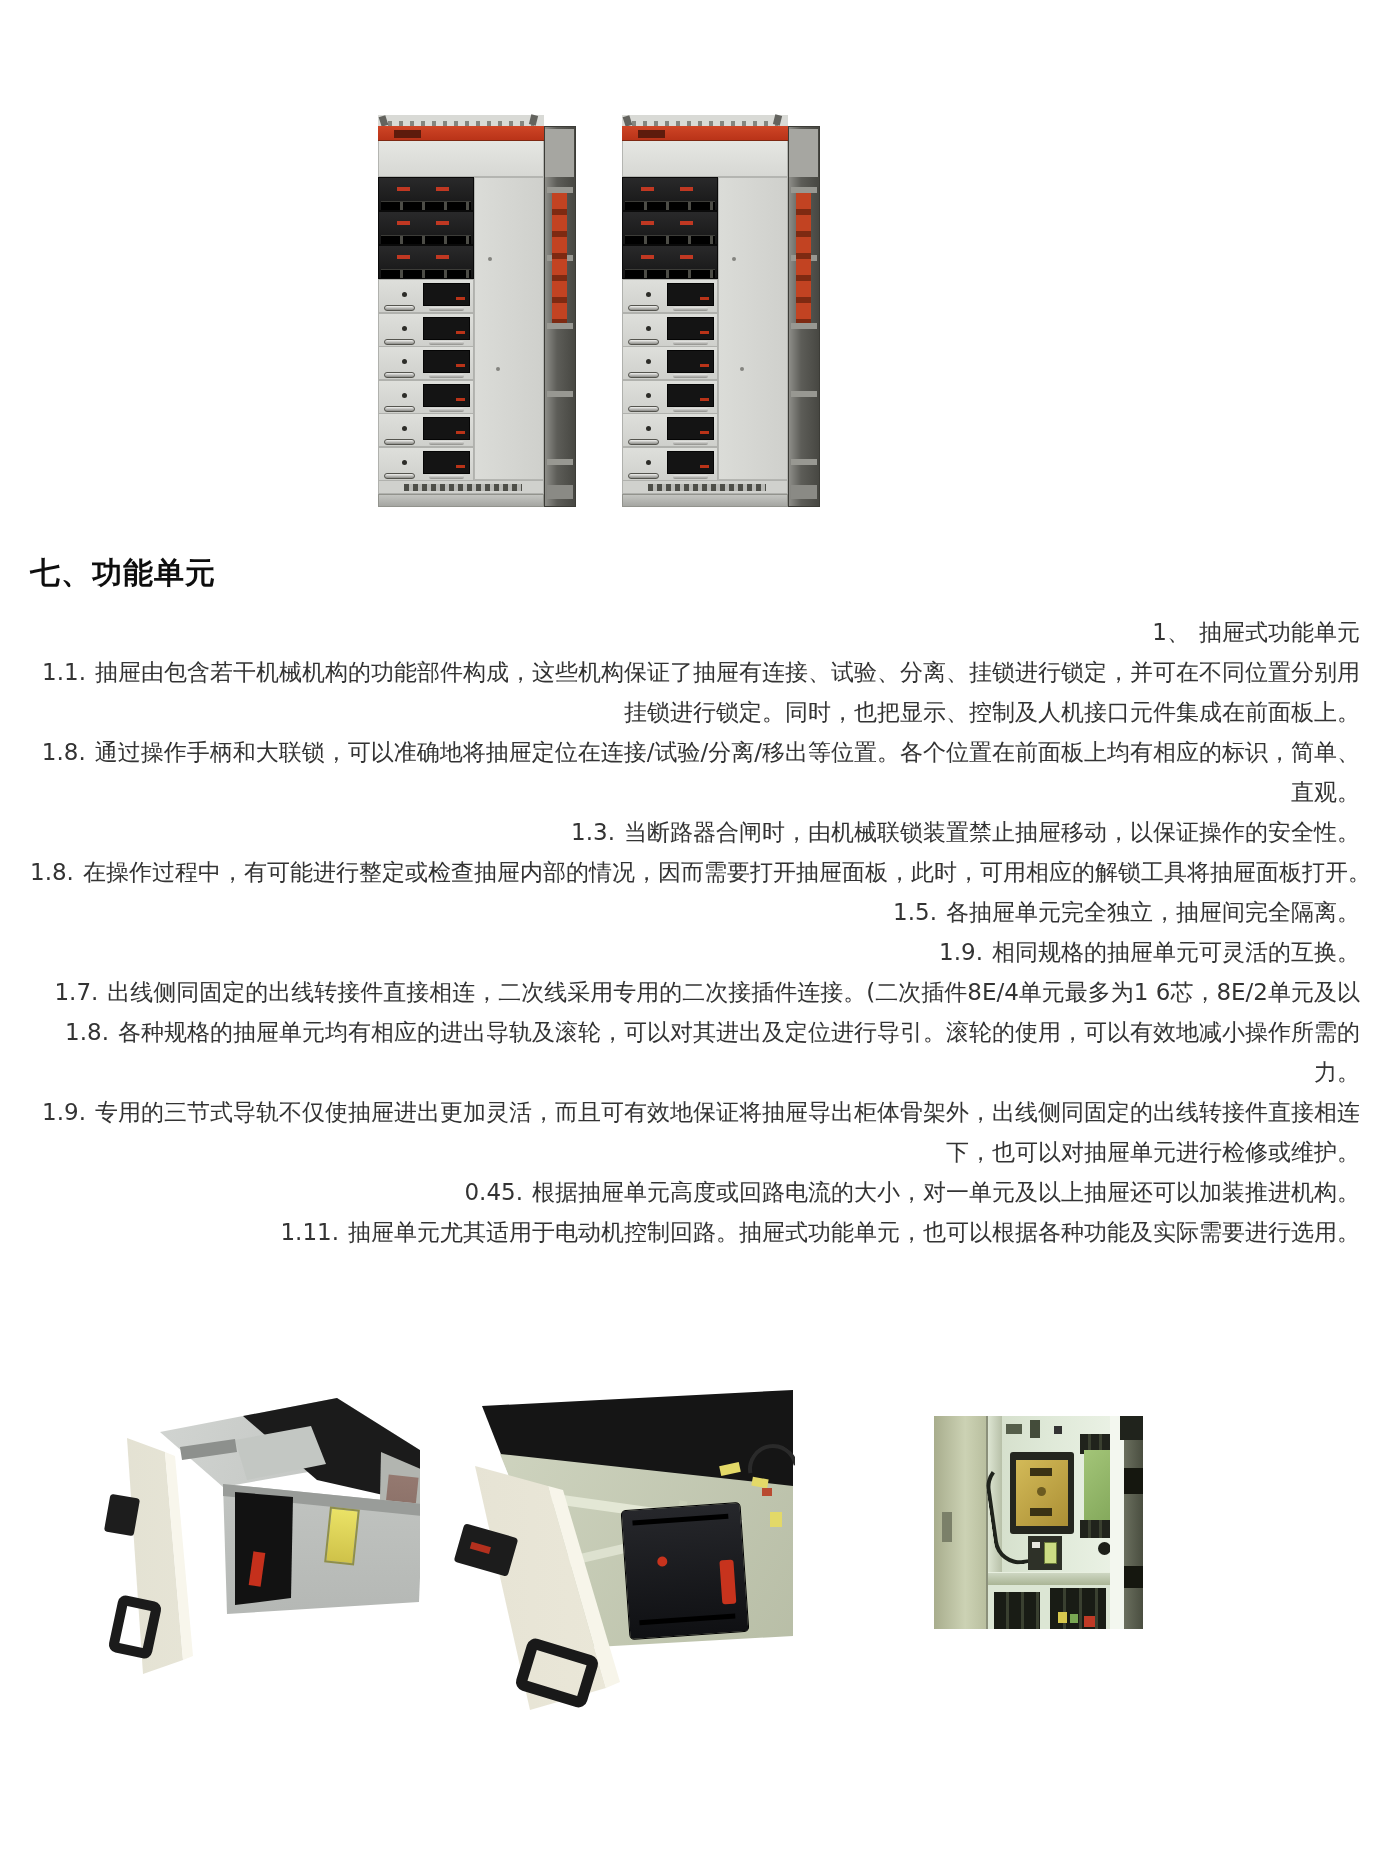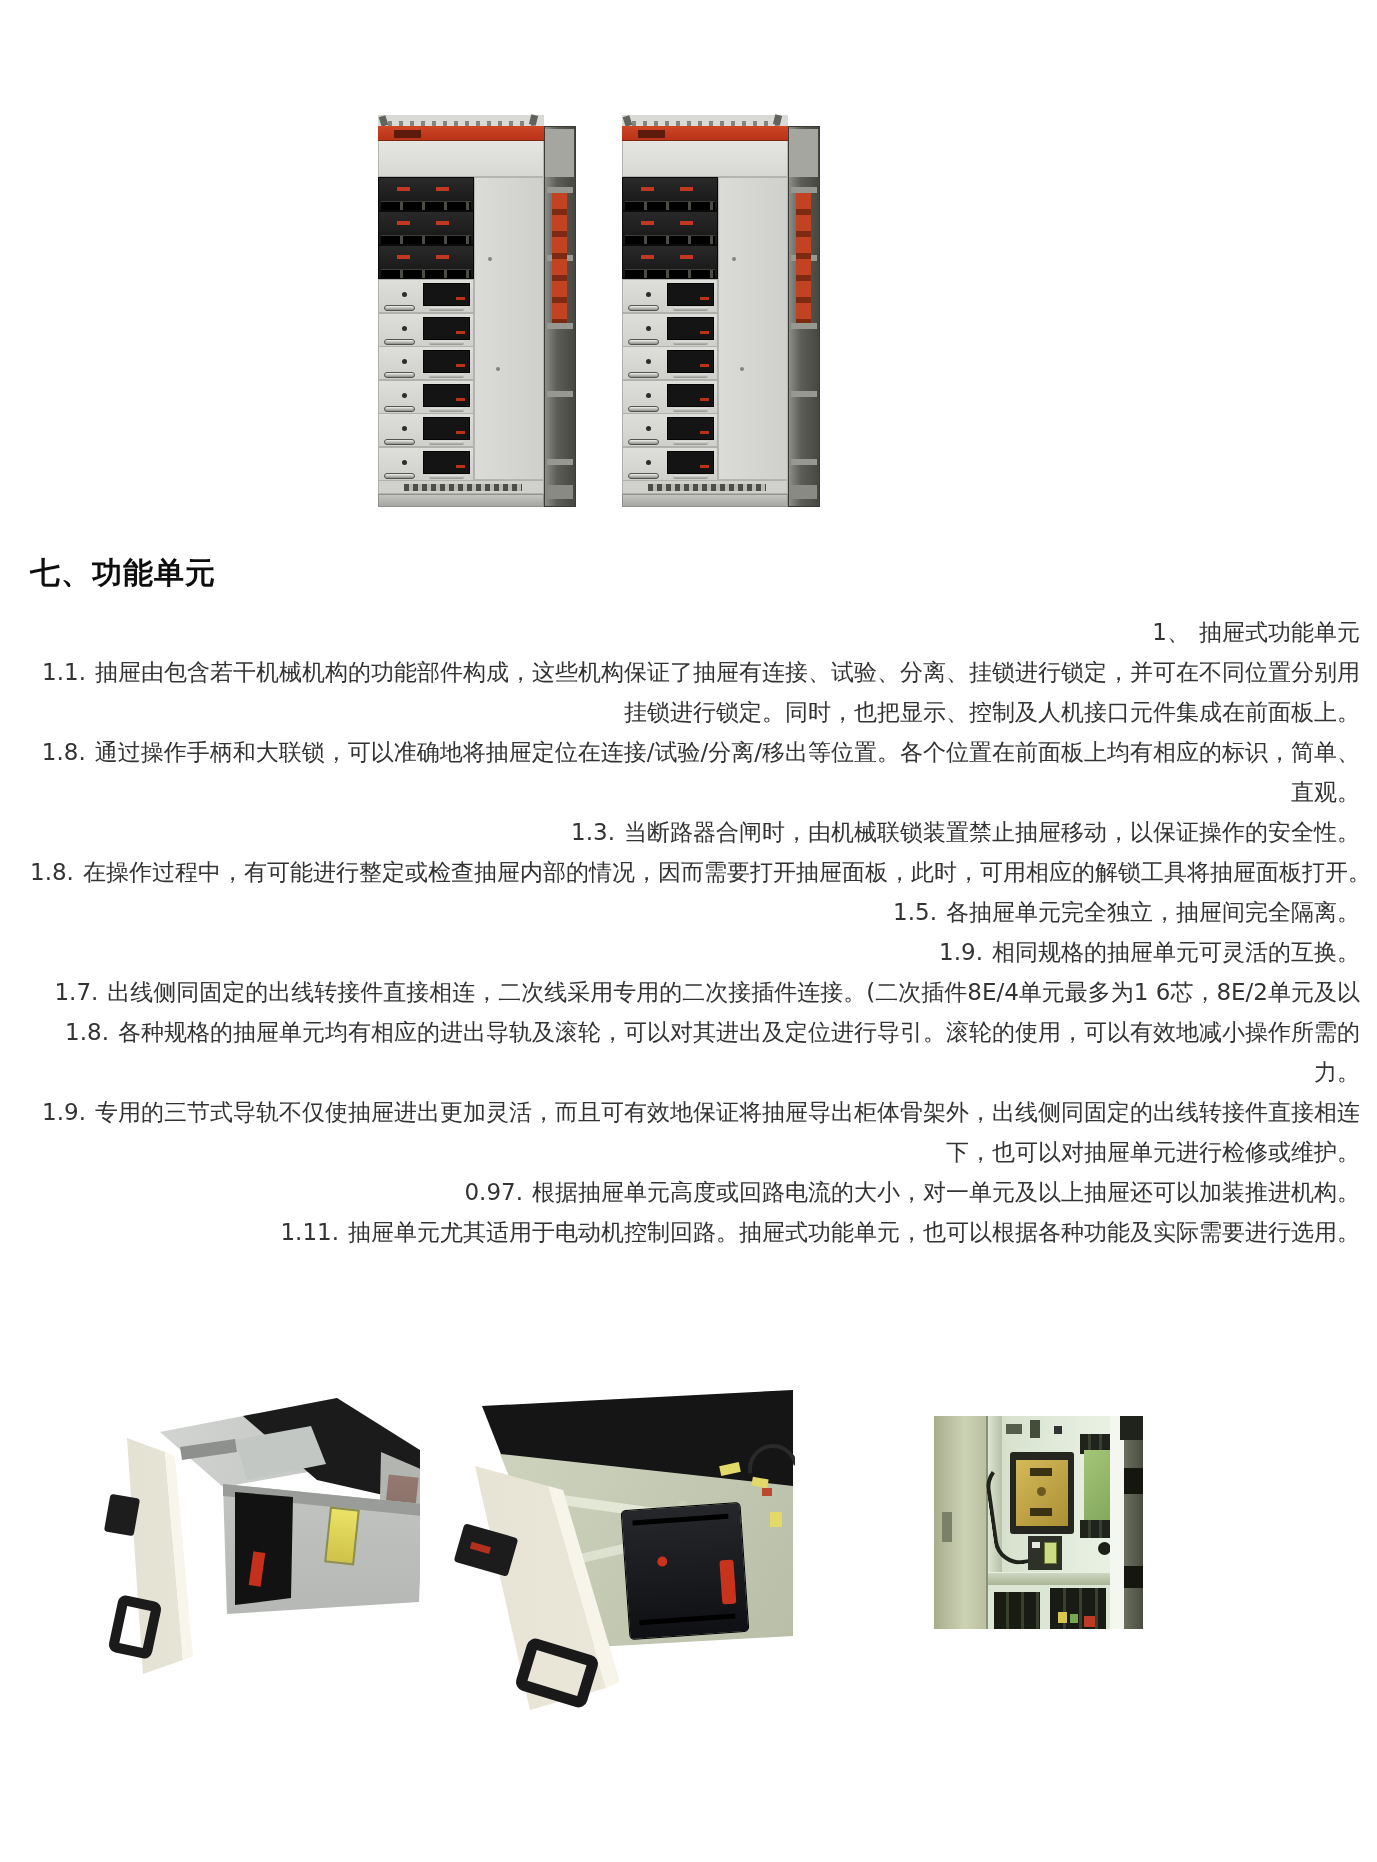--- a/index.html
+++ b/index.html
@@ -206,21 +206,21 @@
       <div class="line cont"><span>直观。</span></div>
       <div class="line"><span class="num">1.3.</span><span>当断路器合闸时，由机械联锁装置禁止抽屉移动，以保证操作的安全性。</span></div>
       <div class="line"><span class="num">1.8.</span><span>在操作过程中，有可能进行整定或检查抽屉内部的情况，因而需要打开抽屉面板，此时，可用相应的解锁工具将抽屉面板打开。</span></div>
       <div class="line"><span class="num">1.5.</span><span>各抽屉单元完全独立，抽屉间完全隔离。</span></div>
       <div class="line"><span class="num">1.9.</span><span>相同规格的抽屉单元可灵活的互换。</span></div>
       <div class="line"><span class="num">1.7.</span><span>出线侧同固定的出线转接件直接相连，二次线采用专用的二次接插件连接。(二次插件8E/4单元最多为1 6芯，8E/2单元及以</span></div>
       <div class="line"><span class="num">1.8.</span><span>各种规格的抽屉单元均有相应的进出导轨及滚轮，可以对其进出及定位进行导引。滚轮的使用，可以有效地减小操作所需的</span></div>
       <div class="line cont"><span>力。</span></div>
       <div class="line"><span class="num">1.9.</span><span>专用的三节式导轨不仅使抽屉进出更加灵活，而且可有效地保证将抽屉导出柜体骨架外，出线侧同固定的出线转接件直接相连</span></div>
       <div class="line cont"><span>下，也可以对抽屉单元进行检修或维护。</span></div>
-      <div class="line"><span class="num">0.97.</span><span>根据抽屉单元高度或回路电流的大小，对一单元及以上抽屉还可以加装推进机构。</span></div>
+      <div class="line"><span class="num">0.45.</span><span>根据抽屉单元高度或回路电流的大小，对一单元及以上抽屉还可以加装推进机构。</span></div>
       <div class="line"><span class="num">1.11.</span><span>抽屉单元尤其适用于电动机控制回路。抽屉式功能单元，也可以根据各种功能及实际需要进行选用。</span></div>
     </div>
   <div class="layer" id="photos">
       <div style="position: absolute; left: 85px; top: 1392px; width: 340px; height: 318px; background: rgb(255, 255, 255); overflow: hidden;">
         <div style="position: absolute; left: 0px; top: 0px; width: 100%; height: 100%; background: linear-gradient(110deg, rgb(215, 218, 215), rgb(182, 185, 182)); clip-path: polygon(75px 40px, 252px 6px, 338px 60px, 138px 95px);"></div>
         <div style="position: absolute; left: 0px; top: 0px; width: 100%; height: 100%; background: rgb(27, 27, 27); clip-path: polygon(158px 24px, 252px 6px, 338px 60px, 338px 112px, 232px 88px);"></div>
         <div style="position: absolute; left: 0px; top: 0px; width: 100%; height: 100%; background: rgb(178, 181, 176); clip-path: polygon(296px 60px, 338px 78px, 336px 170px, 294px 152px);"></div>
         <div style="position: absolute; left: 300px; top: 84px; width: 30px; height: 70px; background: linear-gradient(rgb(141, 106, 96), rgb(119, 86, 77)); opacity: 0.8; transform: rotate(6deg);"></div>
         <div style="position: absolute; left: 0px; top: 0px; width: 100%; height: 100%; background: linear-gradient(rgb(201, 204, 201), rgb(172, 175, 172)); clip-path: polygon(138px 92px, 338px 112px, 334px 210px, 142px 222px);"></div>
         <div style="position: absolute; left: 0px; top: 0px; width: 100%; height: 100%; background: rgb(153, 156, 153); clip-path: polygon(138px 92px, 338px 112px, 337px 124px, 138px 104px);"></div>

